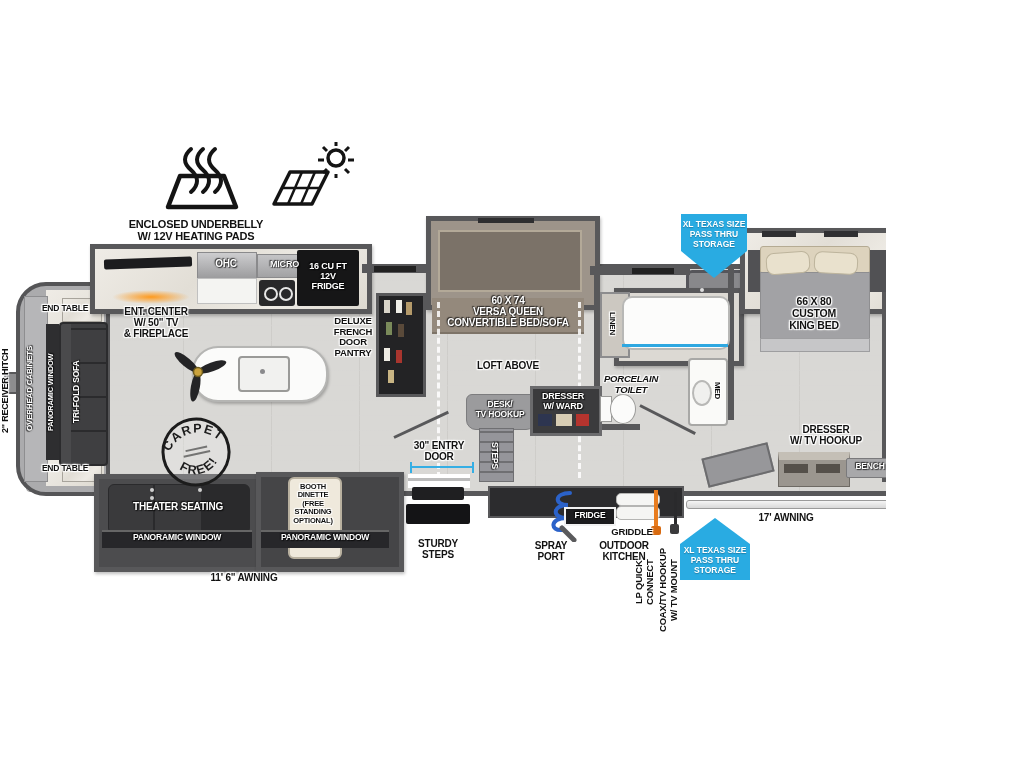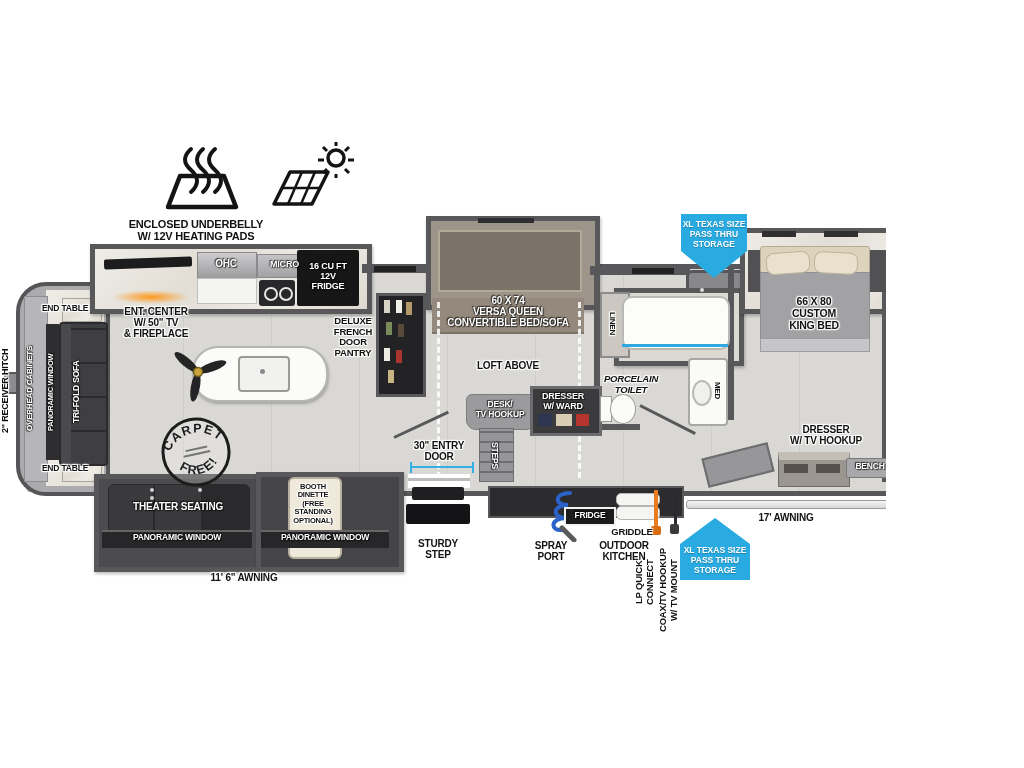--- a/index.html
+++ b/index.html
@@ -230,21 +230,21 @@
   <div class="abs" style="left:408px;top:478px;width:62px;height:3px;background:#bbb;z-index:7;"></div>
   <div class="abs" style="left:394px;top:436px;width:60px;height:3px;background:#58585a;transform:rotate(-25deg);transform-origin:left center;z-index:7;"></div>
   <div class="lbl" style="left:400px;top:440px;width:78px;font-size:10px;">30" ENTRY
 DOOR</div>
   <div class="abs" style="left:410px;top:462px;width:60px;height:11px;border-left:2px solid #35aee4;border-right:2px solid #35aee4;z-index:30;">
     <div style="margin-top:4px;height:2px;background:#35aee4;"></div>
   </div>
   <div class="abs" style="left:412px;top:487px;width:52px;height:13px;background:#1f1f21;border-radius:2px;z-index:8;"></div>
   <div class="abs" style="left:406px;top:504px;width:64px;height:20px;background:#141416;border-radius:2px;z-index:8;"></div>
   <div class="lbl" style="left:398px;top:538px;width:80px;font-size:10px;">STURDY
-STEP</div>
+STEPS</div>
 
   <div class="abs" style="left:488px;top:486px;width:192px;height:28px;background:#2c2c2e;border:2px solid #58585a;z-index:5;"></div>
   <svg class="abs" style="left:546px;top:490px;z-index:8" width="32" height="52" viewBox="0 0 32 52">
     <path d="M24,3 c-16,0 -16,12 -2,12 c-16,0 -16,13 -2,13 c-16,0 -16,13 -4,12" fill="none" stroke="#2b62c9" stroke-width="4" stroke-linecap="round"></path>
     <path d="M16,38 L28,50" stroke="#5a5a5c" stroke-width="5" stroke-linecap="round"></path>
   </svg>
   <div class="abs" style="left:564px;top:507px;width:48px;height:15px;background:#1c1c1e;border:2px solid #f2f2f2;z-index:8;"></div>
   <div class="lbl dk" style="left:564px;top:511px;width:52px;font-size:8.5px;">FRIDGE</div>
   <div class="abs" style="left:616px;top:493px;width:42px;height:11px;background:#f5f5f3;border:1px solid #b5b5b3;border-radius:5px;z-index:8;"></div>
   <div class="abs" style="left:616px;top:506px;width:42px;height:12px;background:#f5f5f3;border:1px solid #b5b5b3;border-radius:5px;z-index:8;"></div>

